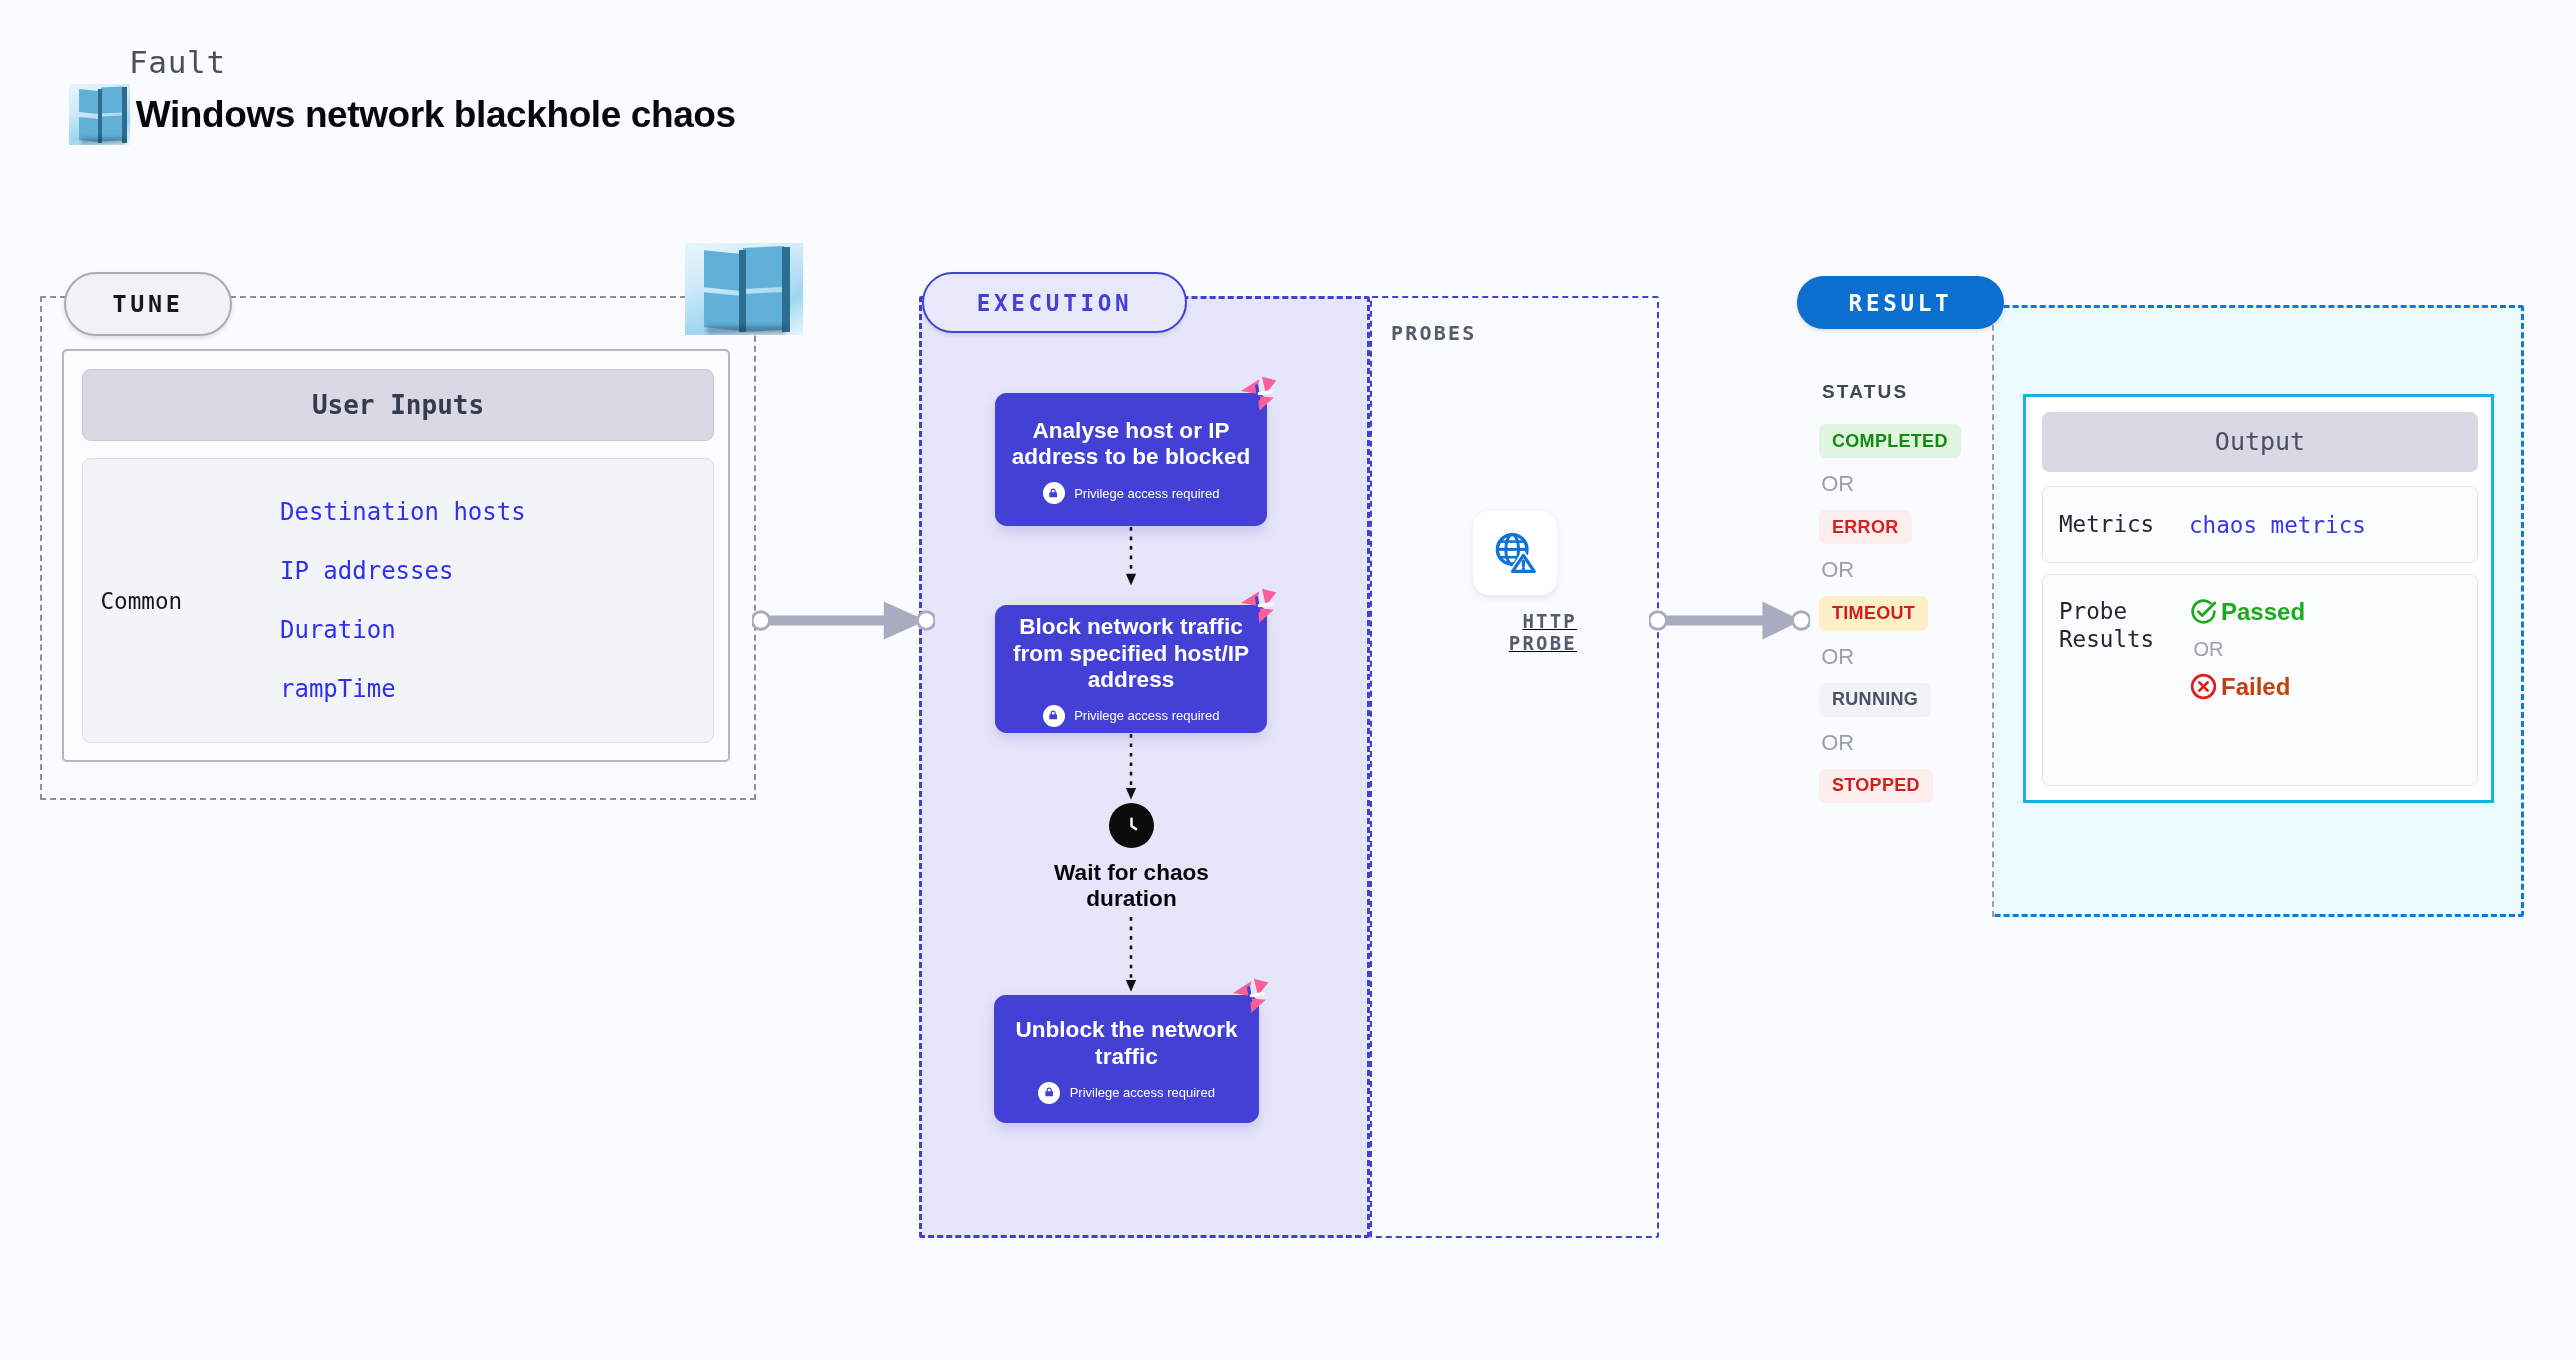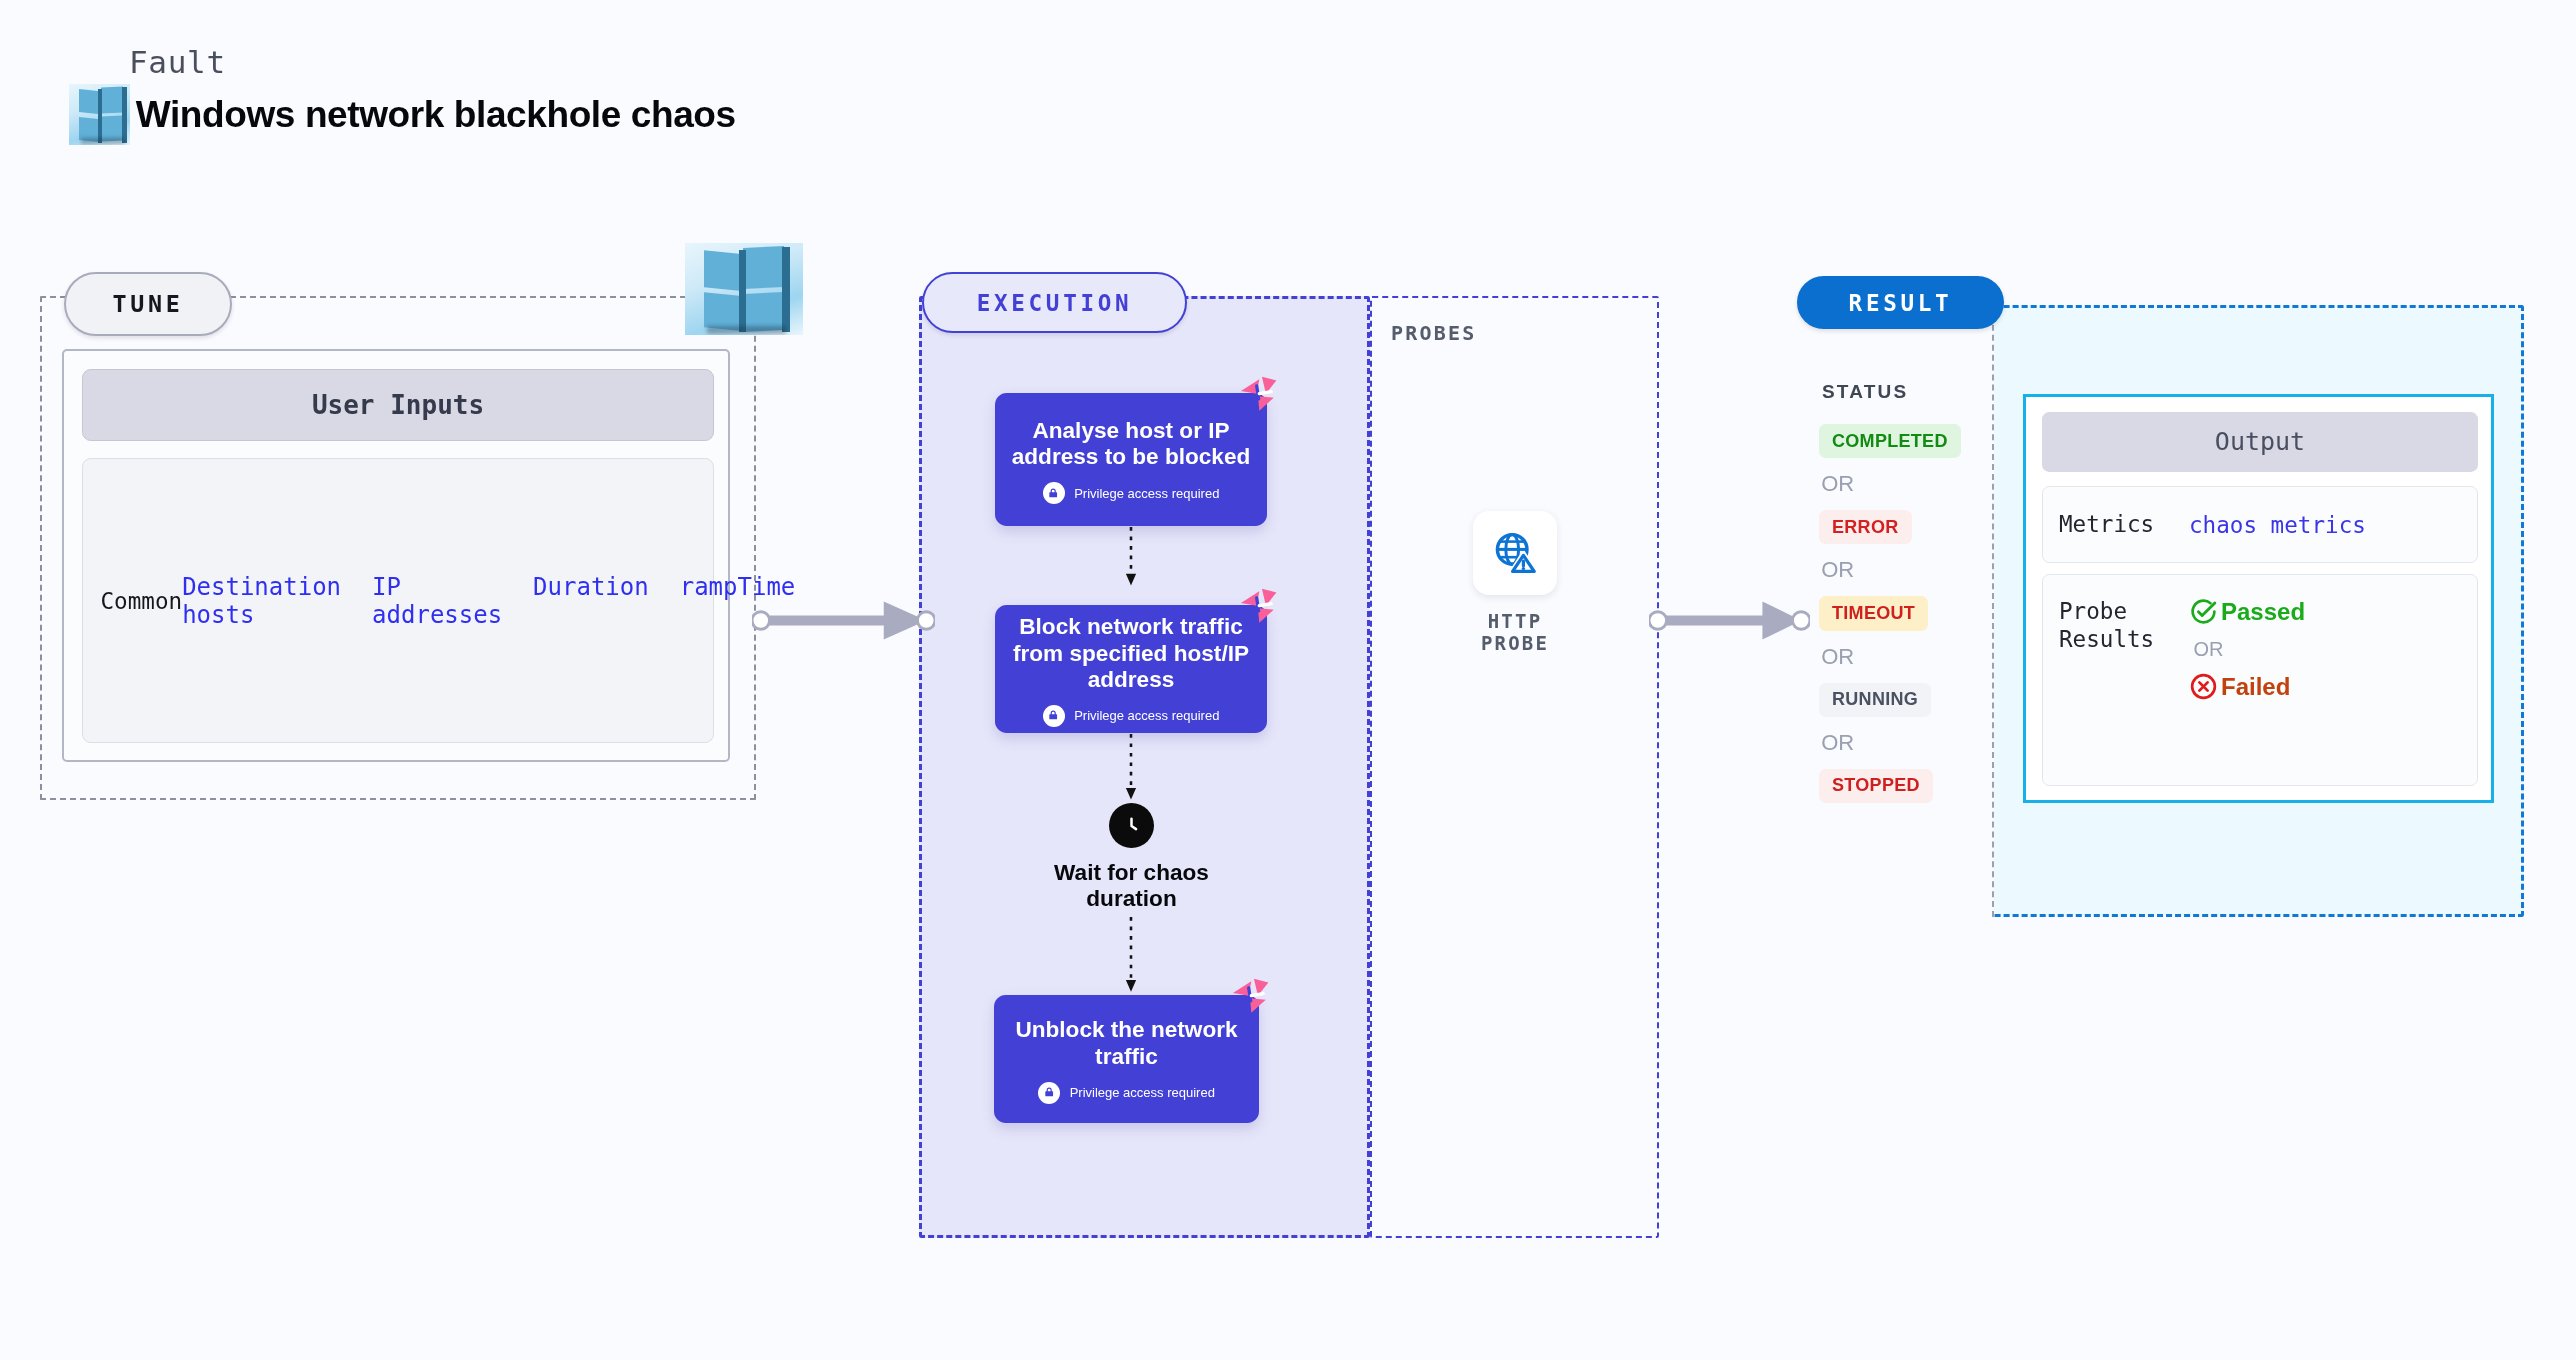--- a/index.html
+++ b/index.html
@@ -66,21 +66,21 @@
   }
   #user-inputs-body {
     position: absolute; left: 18px; top: 107px; width: 632px; height: 285px;
     box-sizing: border-box; background: #f3f4f8; border: 1.5px solid #dcdde6;
     border-radius: 8.8px; display: flex; align-items: center;
   }
   #common-label {
     font-family: "DejaVu Sans Mono", monospace; font-size: 22.6px; color: #15171d;
     width: 197px; padding-left: 17.5px; box-sizing: border-box;
   }
-  #param-list { display: flex; flex-direction: row; gap: 31px; }
+  #param-list { display: flex; flex-direction: column; gap: 31px; }
   .param {
     font-family: "DejaVu Sans Mono", monospace; font-size: 24px; color: #2f2ff0;
   }
   #tune-winlogo { position: absolute; left: 685px; top: 243px; width: 118px; height: 92px; z-index: 7; }
 
   
   #exec-dash {
     left: 919px; top: 296px; width: 451px; height: 942px;
     border: 3.7px dashed #4340d6; background: #e6e6fa; border-radius: 2.2px;
   }
@@ -90,21 +90,21 @@
   }
   
   #probes-dash {
     left: 1370px; top: 296px; width: 289px; height: 942px;
     border: 2.2px dashed #4340d6; background: #fafbfe; border-radius: 2.2px;
   }
   #probes-label {
     position: absolute; left: 1391px; top: 321px; font-family: "DejaVu Sans Mono", monospace;
     font-size: 20px; letter-spacing: 2.2px; color: #555c6b; font-weight: bold; z-index: 5;
   }
-  #probe-item { position: absolute; left: 1453px; top: 511px; width: 124px; text-align: center; z-index: 5; }
+  #probe-item { position: absolute; left: 1453px; top: 511px; width: 124px; text-align: right; z-index: 5; text-decoration: underline; }
   #probe-icon-box {
     width: 84px; height: 84px; margin: 0 auto; background: #ffffff; border-radius: 16px;
     box-shadow: 0 2.2px 7.3px rgba(40,50,90,.10); display: flex; align-items: center; justify-content: center;
   }
   #probe-caption {
     margin-top: 14.6px; font-family: "DejaVu Sans Mono", monospace; font-size: 19px;
     letter-spacing: 2.2px; color: #555c6b; font-weight: bold;
   }
 
   

